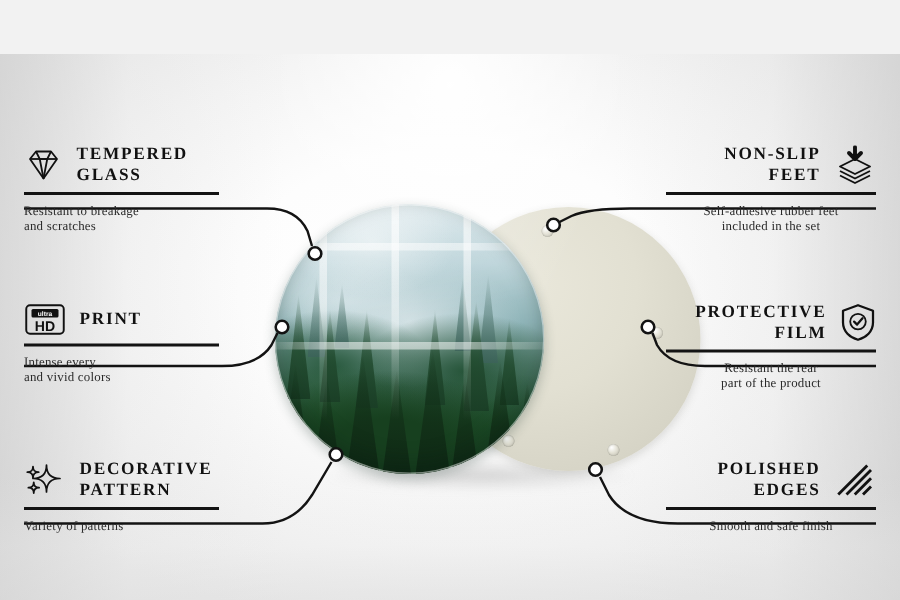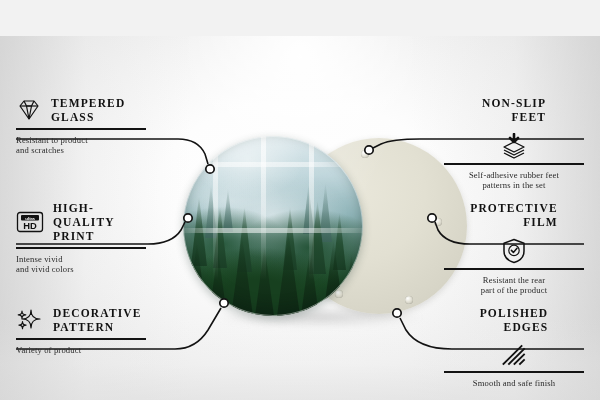--- a/index.html
+++ b/index.html
@@ -115,21 +115,21 @@
 
   
   svg.lines{position:absolute;left:0;top:0;width:600px;height:400px;overflow:visible;}
   .lead{fill:none;stroke:#131313;stroke-width:1.6;}
   .node{fill:#ffffff;stroke:#131313;stroke-width:1.7;}
 
   .feature{position:absolute;}
   .feature .head{
     display:flex;align-items:center;gap:9px;
   }
-  .feature.right .head{flex-direction:column;justify-content:flex-end;}
+  .feature.right .head{flex-direction:row;justify-content:flex-end;}
   .titles{
     font-family:"Liberation Serif", serif;
     font-weight:700;font-size:11.5px;line-height:14px;
     letter-spacing:1.15px;color:#111;text-transform:uppercase;
   }
   .feature.right .titles{text-align:right;}
   .rule{
     height:1.6px;background:#131313;margin:4px 0 5px 0;
   }
   .desc{
@@ -236,82 +236,81 @@
           <path d="M10.5,8 L15.5,8"></path>
         </g>
       </svg>
       <div class="titles">
         <div>TEMPERED</div>
         <div>GLASS</div>
       </div>
     </div>
     <div class="rule"></div>
     <div class="desc">
-      <div>Resistant to product</div>
+      <div>Resistant to breakage</div>
       <div>and scratches</div>
     </div>
   </div>
 
   <div class="feature left" id="f-hd">
     <div class="head">
       <svg class="icon" width="28" height="24" viewBox="0 0 28 24">
         <rect x="1.5" y="2.5" width="25" height="19" rx="2.5" fill="none" stroke="#111" stroke-width="1.3"></rect>
         <rect x="5" y="5" width="18" height="5.6" rx="1" fill="#111"></rect>
         <text x="14" y="9.5" font-family="Liberation Sans, sans-serif" font-size="4.4" font-weight="700" fill="#fff" text-anchor="middle">ultra</text>
         <text x="14" y="19.4" font-family="Liberation Sans, sans-serif" font-size="9.4" font-weight="700" fill="#111" text-anchor="middle">HD</text>
       </svg>
       <div class="titles">
-        <div>HIGH-QUALITY</div>
         <div>PRINT</div>
       </div>
     </div>
     <div class="rule"></div>
     <div class="desc">
-      <div>Intense vivid</div>
+      <div>Intense every</div>
       <div>and vivid colors</div>
     </div>
   </div>
 
   <div class="feature left" id="f-pattern">
     <div class="head">
       <svg class="icon" width="28" height="24" viewBox="0 0 28 24">
         <g fill="none" stroke="#111" stroke-width="1.15" stroke-linejoin="round">
           <path d="M15,2 C15,8 18,11 24,11 C18,11 15,14 15,20 C15,14 12,11 6,11 C12,11 15,8 15,2 Z"></path>
           <path d="M6,3 C6,5.6 7.2,6.8 9.8,6.8 C7.2,6.8 6,8 6,10.6 C6,8 4.8,6.8 2.2,6.8 C4.8,6.8 6,5.6 6,3 Z"></path>
           <path d="M6.5,13.5 C6.5,16 7.6,17.1 10.1,17.1 C7.6,17.1 6.5,18.2 6.5,20.7 C6.5,18.2 5.4,17.1 2.9,17.1 C5.4,17.1 6.5,16 6.5,13.5 Z"></path>
         </g>
       </svg>
       <div class="titles">
         <div>DECORATIVE</div>
         <div>PATTERN</div>
       </div>
     </div>
     <div class="rule"></div>
     <div class="desc">
-      <div>Variety of product</div>
+      <div>Variety of patterns</div>
     </div>
   </div>
 
   <div class="feature right" id="f-feet">
     <div class="head">
       <div class="titles">
         <div>NON-SLIP</div>
         <div>FEET</div>
       </div>
       <svg class="icon" width="28" height="26" viewBox="0 0 28 26">
         <path d="M14,1 L14,9 M14,9 L10,5 M14,9 L18,5" fill="none" stroke="#111" stroke-width="2.6" stroke-linecap="round" stroke-linejoin="round"></path>
         <path d="M14,9 L24,14 L14,19 L4,14 Z" fill="none" stroke="#111" stroke-width="1.3" stroke-linejoin="round"></path>
         <path d="M4,17 L14,22 L24,17" fill="none" stroke="#111" stroke-width="1.3" stroke-linejoin="round"></path>
         <path d="M4,20 L14,25 L24,20" fill="none" stroke="#111" stroke-width="1.3" stroke-linejoin="round"></path>
       </svg>
     </div>
     <div class="rule"></div>
     <div class="desc">
       <div>Self-adhesive rubber feet</div>
-      <div>patterns in the set</div>
+      <div>included in the set</div>
     </div>
   </div>
 
   <div class="feature right" id="f-film">
     <div class="head">
       <div class="titles">
         <div>PROTECTIVE</div>
         <div>FILM</div>
       </div>
       <svg class="icon" width="24" height="26" viewBox="0 0 24 26">

